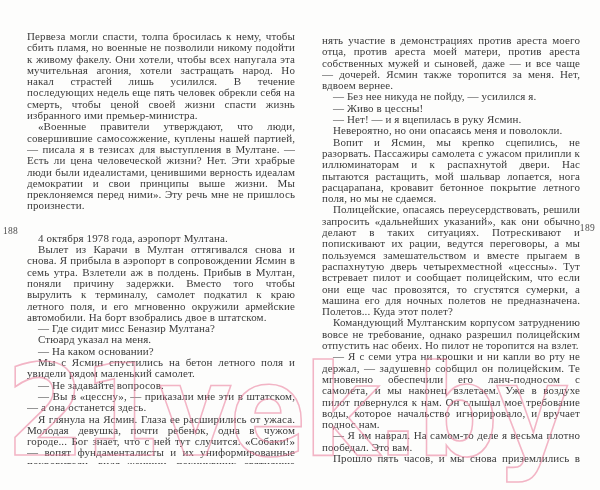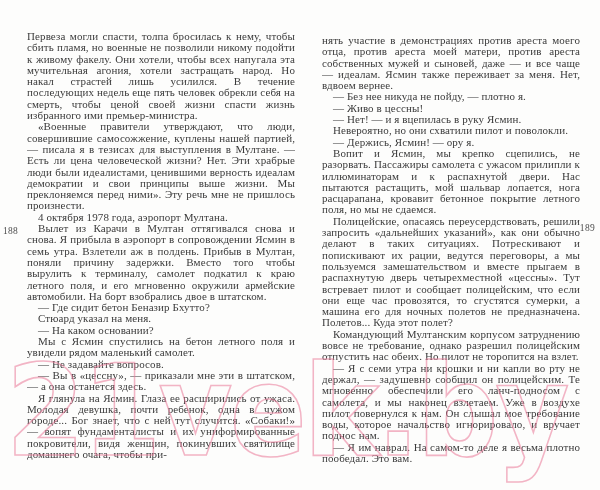--- a/index.html
+++ b/index.html
@@ -36,21 +36,21 @@
     left: 322px;
     top: 35px;
     width: 258px;
     height: 430px;
   }
   .page-col p {
     margin: 0;
     padding: 0;
   }
   .page-col p.indent { text-indent: 11px; }
-  .page-col p.gap-before { }
+  .page-col p.gap-before { margin-top: 21px; }
   .page-num {
     position: absolute;
     font-size: 9.5px;
     color: #4c4c4c;
     letter-spacing: 0.3px;
   }
   .page-num-left { left: 3px; top: 226px; text-align: right; }
   .page-num-right { right: 5px; top: 223px; }
   .watermark {
     position: absolute;
@@ -75,36 +75,35 @@
 
 <div class="scan">
 
   <div class="page-num page-num-left">188</div>
 
   <div class="page-col page-col-left">
       <p>Первеза могли спасти, толпа бросилась к нему, чтобы сбить пламя, но военные не позволили никому подойти к живому факелу. Они хотели, чтобы всех напугала эта мучительная агония, хотели застращать народ. Но накал страстей лишь усилился. В течение последующих недель еще пять человек обрекли себя на смерть, чтобы ценой своей жизни спасти жизнь избранного ими премьер-министра.</p>
       <p class="indent">«Военные правители утверждают, что люди, совершившие самосожжение, куплены нашей партией, — писала я в тезисах для выступления в Мултане. — Есть ли цена человеческой жизни? Нет. Эти храбрые люди были идеалистами, ценившими верность идеалам демократии и свои принципы выше жизни. Мы преклоняемся перед ними». Эту речь мне не пришлось произнести.</p>
       <p class="indent gap-before">4 октября 1978 года, аэропорт Мултана.</p>
       <p class="indent">Вылет из Карачи в Мултан оттягивался снова и снова. Я прибыла в аэропорт в сопровождении Ясмин в семь утра. Взлетели аж в полдень. Прибыв в Мултан, поняли причину задержки. Вместо того чтобы вырулить к терминалу, самолет подкатил к краю летного поля, и его мгновенно окружили армейские автомобили. На борт взобрались двое в штатском.</p>
-      <p class="indent">— Где сидит бетон Беназир Бхутто?</p>
+      <p class="indent">— Где сидит мисс Беназир Мултана?</p>
       <p class="indent">Стюард указал на меня.</p>
       <p class="indent">— На каком основании?</p>
       <p class="indent">Мы с Ясмин спустились на бетон летного поля и увидели рядом маленький самолет.</p>
       <p class="indent">— Не задавайте вопросов.</p>
       <p class="indent">— Вы в «цессну», — приказали мне эти в штатском, — а она останется здесь.</p>
       <p class="indent">Я глянула на Ясмин. Глаза ее расширились от ужаса. Молодая девушка, почти ребенок, одна в чужом городе... Бог знает, что с ней тут случится. «Собаки!» — вопят фундаменталисты и их униформированные покровители, видя женщин, покинувших святилище домашнего очага, чтобы при-</p>
     </div>
 
   <div class="page-col page-col-right">
-      <p>нять участие в демонстрациях против ареста моего отца, против ареста моей матери, против ареста собственных мужей и сыновей, даже — и все чаще — идеалам. Ясмин также переживает за меня. Нет, вдвоем вернее.</p>
-      <p class="indent">— Без нее никуда не пойду, — плотно я.</p>
+      <p>нять участие в демонстрациях против ареста моего отца, против ареста моей матери, против ареста собственных мужей и сыновей, даже — и все чаще — дочерей. Ясмин также торопится за меня. Нет, вдвоем вернее.</p>
+      <p class="indent">— Без нее никуда не пойду, — усилился я.</p>
       <p class="indent">— Живо в цессны!</p>
       <p class="indent">— Нет! — и я вцепилась в руку Ясмин.</p>
-      <p class="indent">Невероятно, но они схватили пилот и поволокли.</p>
-      <p class="indent">— Держись, Ясмин! — ору я.</p>
+      <p class="indent">Невероятно, но они опасаясь меня и поволокли.</p>
       <p class="indent">Вопит и Ясмин, мы крепко сцепились, не разорвать. Пассажиры самолета с ужасом прилипли к иллюминаторам и к распахнутой двери. Нас пытаются растащить, мой шальвар лопается, нога расцарапана, кровавит бетонное покрытие летного поля, но мы не сдаемся.</p>
       <p class="indent">Полицейские, опасаясь переусердствовать, решили запросить «дальнейших указаний», как они обычно делают в таких ситуациях. Потрескивают и попискивают их рации, ведутся переговоры, а мы пользуемся замешательством и вместе прыгаем в распахнутую дверь четырехместной «цессны». Тут встревает пилот и сообщает полицейским, что если они еще час провозятся, то сгустятся сумерки, а машина его для ночных полетов не предназначена. Полетов... Куда этот полет?</p>
       <p class="indent">Командующий Мултанским корпусом затруднению вовсе не требование, однако разрешил полицейским отпустить нас обеих. Но пилот не торопится на взлет.</p>
       <p class="indent">— Я с семи утра ни крошки и ни капли во рту не держал, — задушевно сообщил он полицейским. Те мгновенно обеспечили его ланч-подносом с самолета, и мы наконец взлетаем. Уже в воздухе пилот повернулся к нам. Он слышал мое требование воды, которое начальство игнорировало, и вручает поднос нам.</p>
       <p class="indent">— Я им наврал. На самом-то деле я весьма плотно пообедал. Это вам.</p>
       <p class="indent">Прошло пять часов, и мы снова приземлились в Равалпинди. Я узнаю, что это Пинди лишь по знакомой физиономии одного из аэропортовских полицейских, встречающих самолет. Слава Богу, Ясмин дома. Покидая самолет,</p>
     </div>
 
   <div class="page-num page-num-right">189</div>
 

